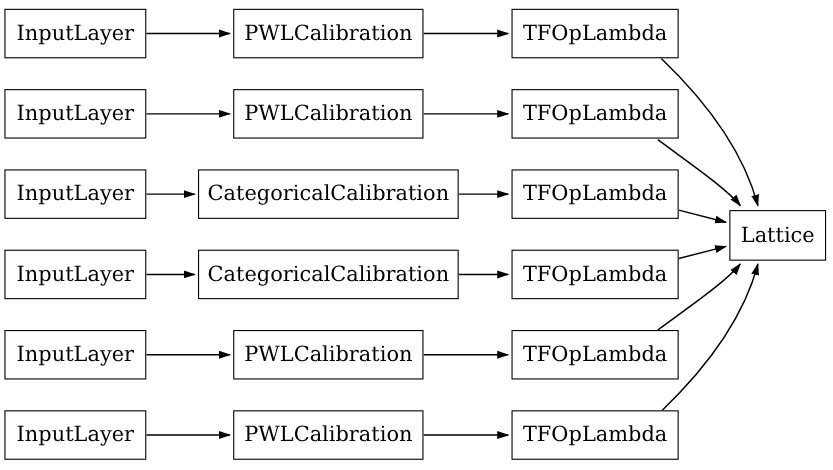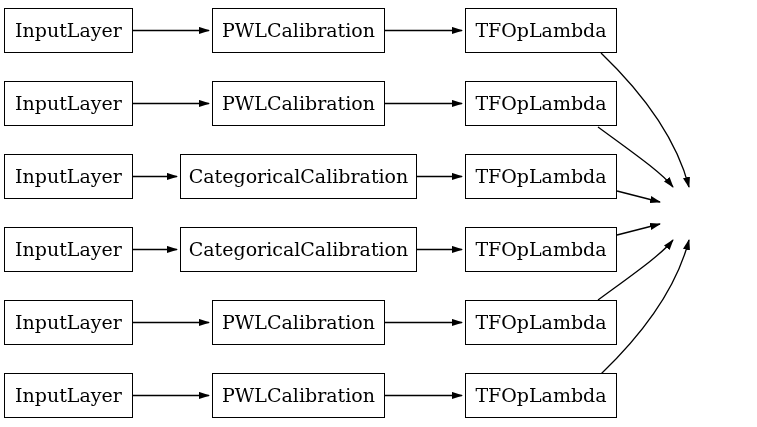--- a/index.html
+++ b/index.html
@@ -95,14 +95,15 @@
   <div class="node" style="left:465px; top:227px; width:152px; height:45px;">TFOpLambda</div>
 
   <div class="node" style="left:4px;   top:300px; width:129px; height:45px;">InputLayer</div>
   <div class="node" style="left:212px; top:300px; width:173px; height:45px;">PWLCalibration</div>
   <div class="node" style="left:465px; top:300px; width:152px; height:45px;">TFOpLambda</div>
 
   <div class="node" style="left:4px;   top:373px; width:129px; height:45px;">InputLayer</div>
   <div class="node" style="left:212px; top:373px; width:173px; height:45px;">PWLCalibration</div>
   <div class="node" style="left:465px; top:373px; width:152px; height:45px;">TFOpLambda</div>
 
+  <div class="node" style="left:663px; top:191px; width:88px;  height:46px;">Lattice</div>
 
 </div>
 
 </body></html>

